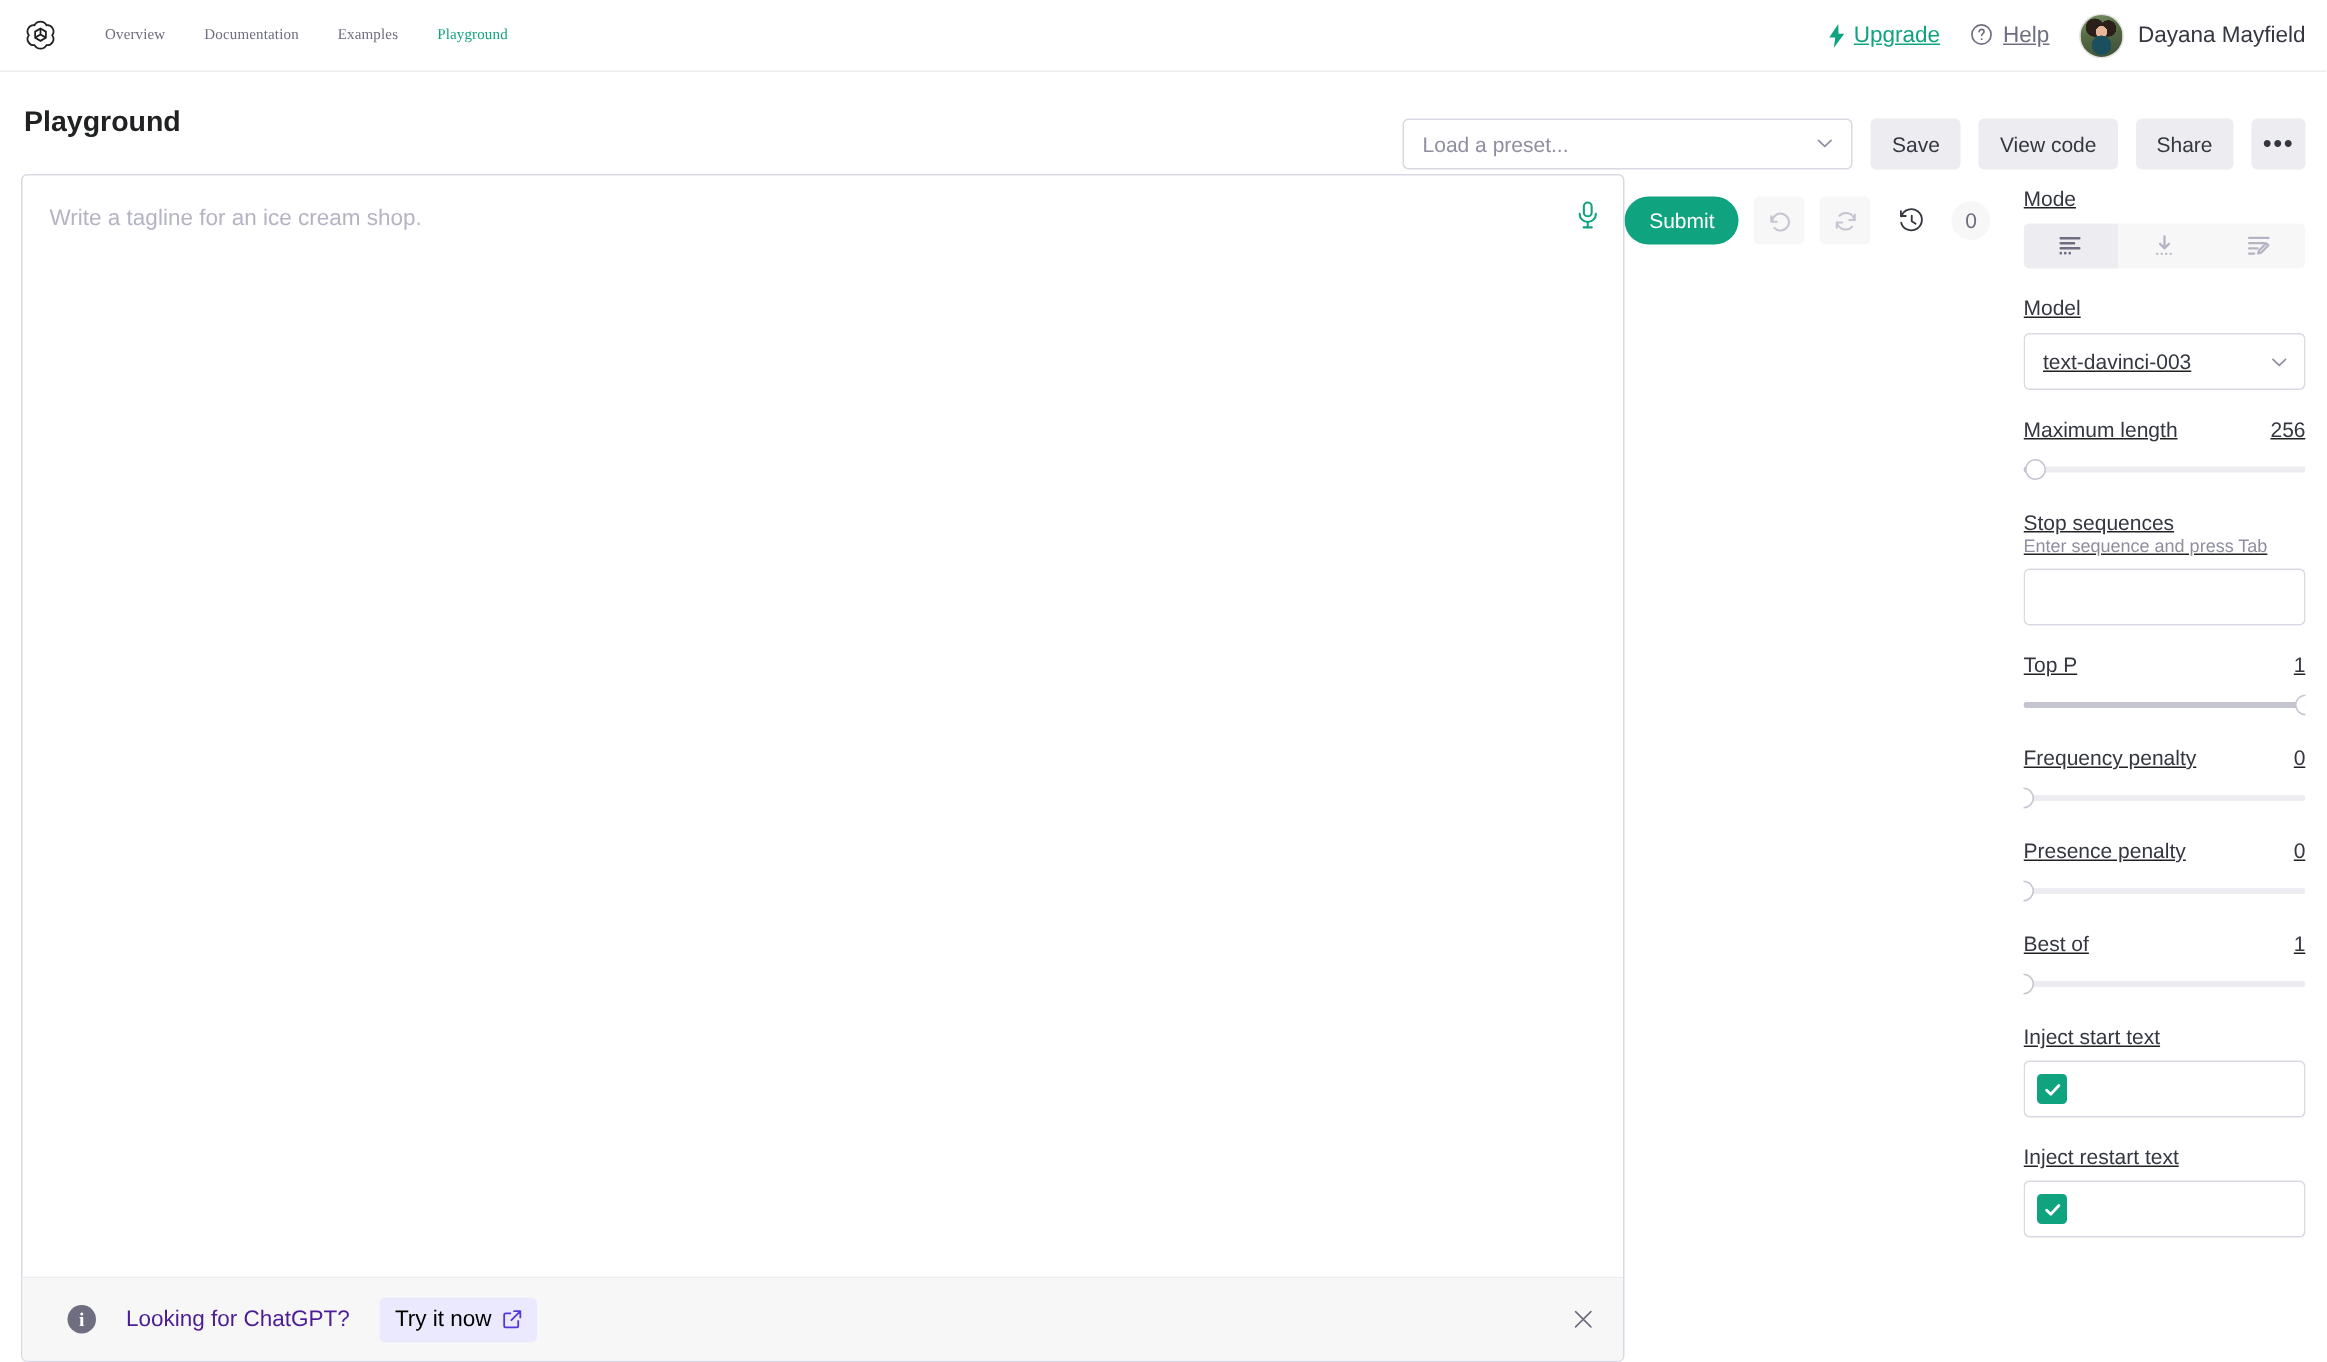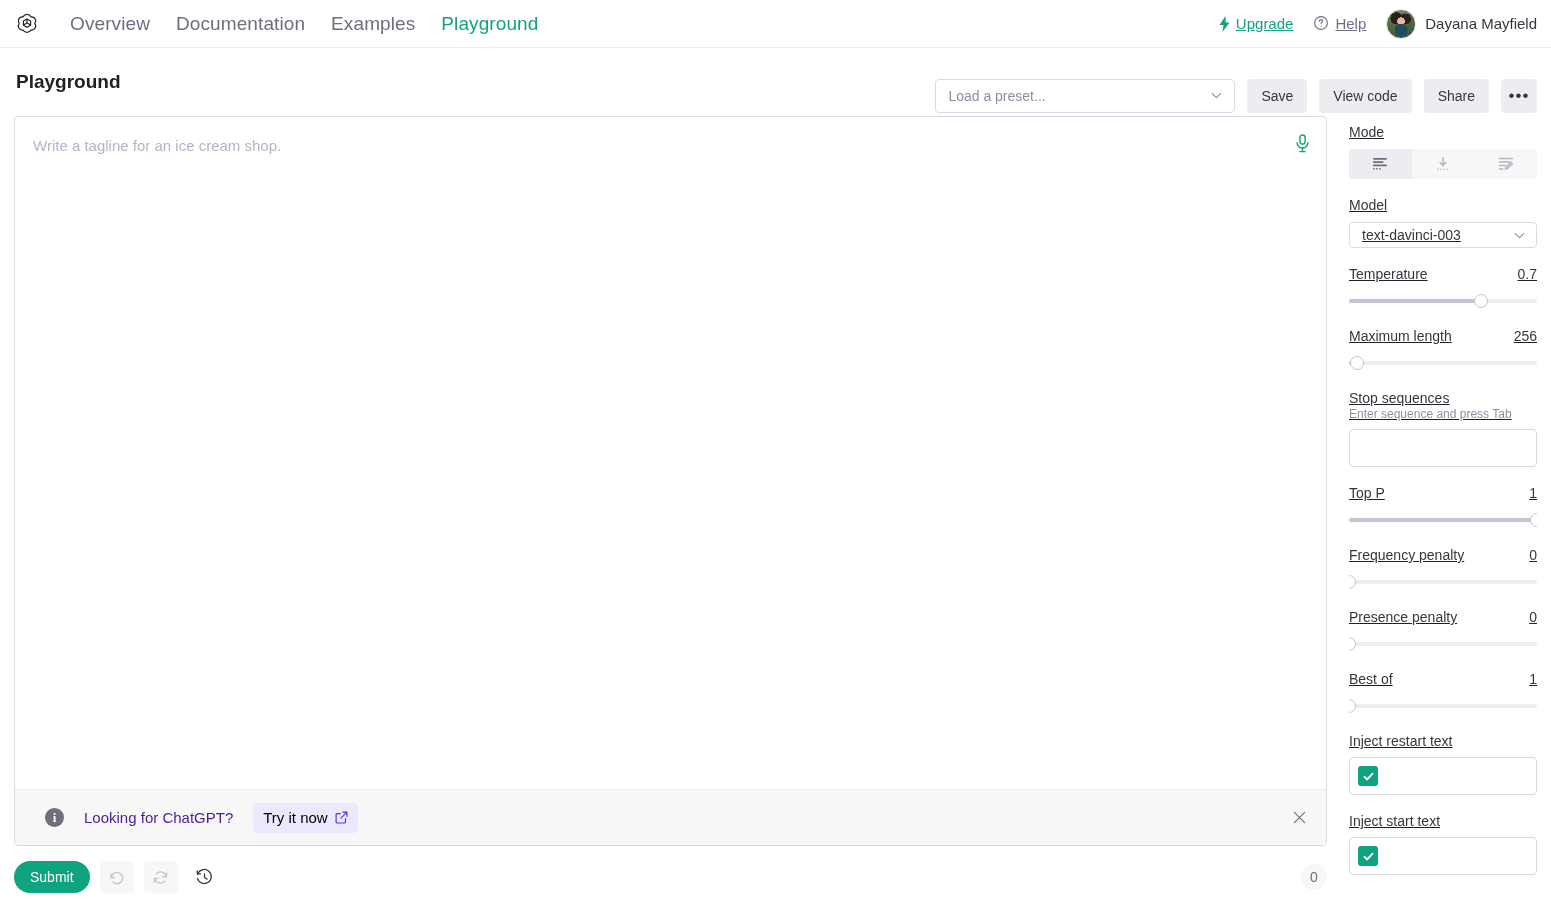--- a/index.html
+++ b/index.html
@@ -16,24 +16,25 @@
     height: 48px;
     display: flex;
     align-items: center;
     padding: 0 14px 0 10px;
     border-bottom: 1px solid #ececf1;
     background: #fff;
   }
   .logo { width: 34px; height: 34px; display: flex; align-items: center; justify-content: center; }
   .nav-links { display: flex; align-items: center; gap: 26px; margin-left: 26px; }
   .nav-link {
-    font-size: 19px;
+    font-size: 10px;
     color: #6e6e80;
     text-decoration: none;
     letter-spacing: .1px;
+    font-family: Liberation Serif, serif;
   }
   .nav-link.active { color: #10a37f; }
   .nav-right { margin-left: auto; display: flex; align-items: center; gap: 20px; }
   .upgrade { display: flex; align-items: flex-end; gap: 5px; color: #10a37f; font-size: 15px; }
   .help { display: flex; align-items: flex-start; gap: 6px; color: #6e6e80; font-size: 15px; }
   .userbox { display: flex; align-items: center; gap: 9px; }
   .avatar {
     width: 30px; height: 30px; border-radius: 50%;
     background:
       radial-gradient(circle at 50% 72%, #1b4f5e 0 26%, rgba(0,0,0,0) 27%),
@@ -80,21 +81,21 @@
   }
   .btn.dots { width: 36px; padding: 0; font-size: 17px; letter-spacing: 1px; line-height: 0; }
 
   
   .body {
     display: flex;
     height: calc(908px - 48px - 68px);
     padding: 0 14px 0 14px;
     gap: 22px;
   }
-  .main-col { flex: 1; display: flex; flex-direction: column; min-width: 0; }
+  .main-col { flex: 1; display: flex; min-width: 0; }
 
   .editor {
     flex: 1;
     border: 1px solid #d9d9e3;
     border-radius: 4px;
     position: relative;
     display: flex;
     flex-direction: column;
     min-height: 0;
   }
@@ -213,21 +214,21 @@
   }
   .mode-btn {
     flex: 1;
     display: flex; align-items: center; justify-content: center;
     background: none; border: none; cursor: pointer;
     color: #b4b4c4;
   }
   .mode-btn.active { background: #ececf1; color: #6e6e80; }
 
   .model-select {
-    height: 26px;
+    height: 38px;
     margin-top: 9px;
     border: 1px solid #d9d9e3;
     border-radius: 4px;
     display: flex; align-items: center;
     padding: 0 9px 0 12px;
     background: #fff;
     font-size: 14px;
     color: #353740;
   }
   .model-select span:first-child { flex: 1; }
@@ -421,31 +422,20 @@
       <div class="model-select">
         <span>text-davinci-003</span>
         <span>
           <svg width="15" height="15" viewBox="0 0 16 16" fill="none" stroke="#8e8ea0" stroke-width="1.2">
               <path d="M3.5 6 8 10.3 12.5 6" stroke-linecap="round" stroke-linejoin="round"></path>
             </svg>
         </span>
       </div>
     </div>
 
-    <div class="group">
-      <div class="s-row">
-        <span class="s-label">Temperature</span>
-        <span class="s-val">0.7</span>
-      </div>
-      <div class="slider">
-        <div class="track"></div>
-        <div class="fill" style="width:70%"></div>
-        <div class="knob" style="left:70%"></div>
-      </div>
-    </div>
 
     <div class="group">
       <div class="s-row">
         <span class="s-label">Maximum length</span>
         <span class="s-val">256</span>
       </div>
       <div class="slider">
         <div class="track"></div>
         <div class="fill" style="width:4%"></div>
         <div class="knob" style="left:4%"></div>
@@ -498,39 +488,39 @@
 
     <div class="group">
       <div class="s-row">
         <span class="s-label">Best of</span>
         <span class="s-val">1</span>
       </div>
       <div class="slider">
         <div class="track"></div>
         <div class="fill" style="width:0%"></div>
         <div class="knob" style="left:0%"></div>
+      </div>
+    </div>
+
+    <div class="group">
+      <div class="s-label">Inject start text</div>
+      <div class="text-input">
+        <div class="checkbox">
+          <svg width="13" height="13" viewBox="0 0 14 14" fill="none" stroke="#fff" stroke-width="2">
+              <path d="M2.6 7.3 5.6 10.2 11.4 4" stroke-linecap="round" stroke-linejoin="round"></path>
+            </svg>
+        </div>
       </div>
     </div>
 
     <div class="group">
       <div class="s-label">Inject restart text</div>
       <div class="text-input">
         <div class="checkbox">
           <svg width="13" height="13" viewBox="0 0 14 14" fill="none" stroke="#fff" stroke-width="2">
               <path d="M2.6 7.3 5.6 10.2 11.4 4" stroke-linecap="round" stroke-linejoin="round"></path>
             </svg>
         </div>
       </div>
     </div>
 
-    <div class="group">
-      <div class="s-label">Inject start text</div>
-      <div class="text-input">
-        <div class="checkbox">
-          <svg width="13" height="13" viewBox="0 0 14 14" fill="none" stroke="#fff" stroke-width="2">
-              <path d="M2.6 7.3 5.6 10.2 11.4 4" stroke-linecap="round" stroke-linejoin="round"></path>
-            </svg>
-        </div>
-      </div>
-    </div>
-
   </div>
 </div>
 
 </body></html>

